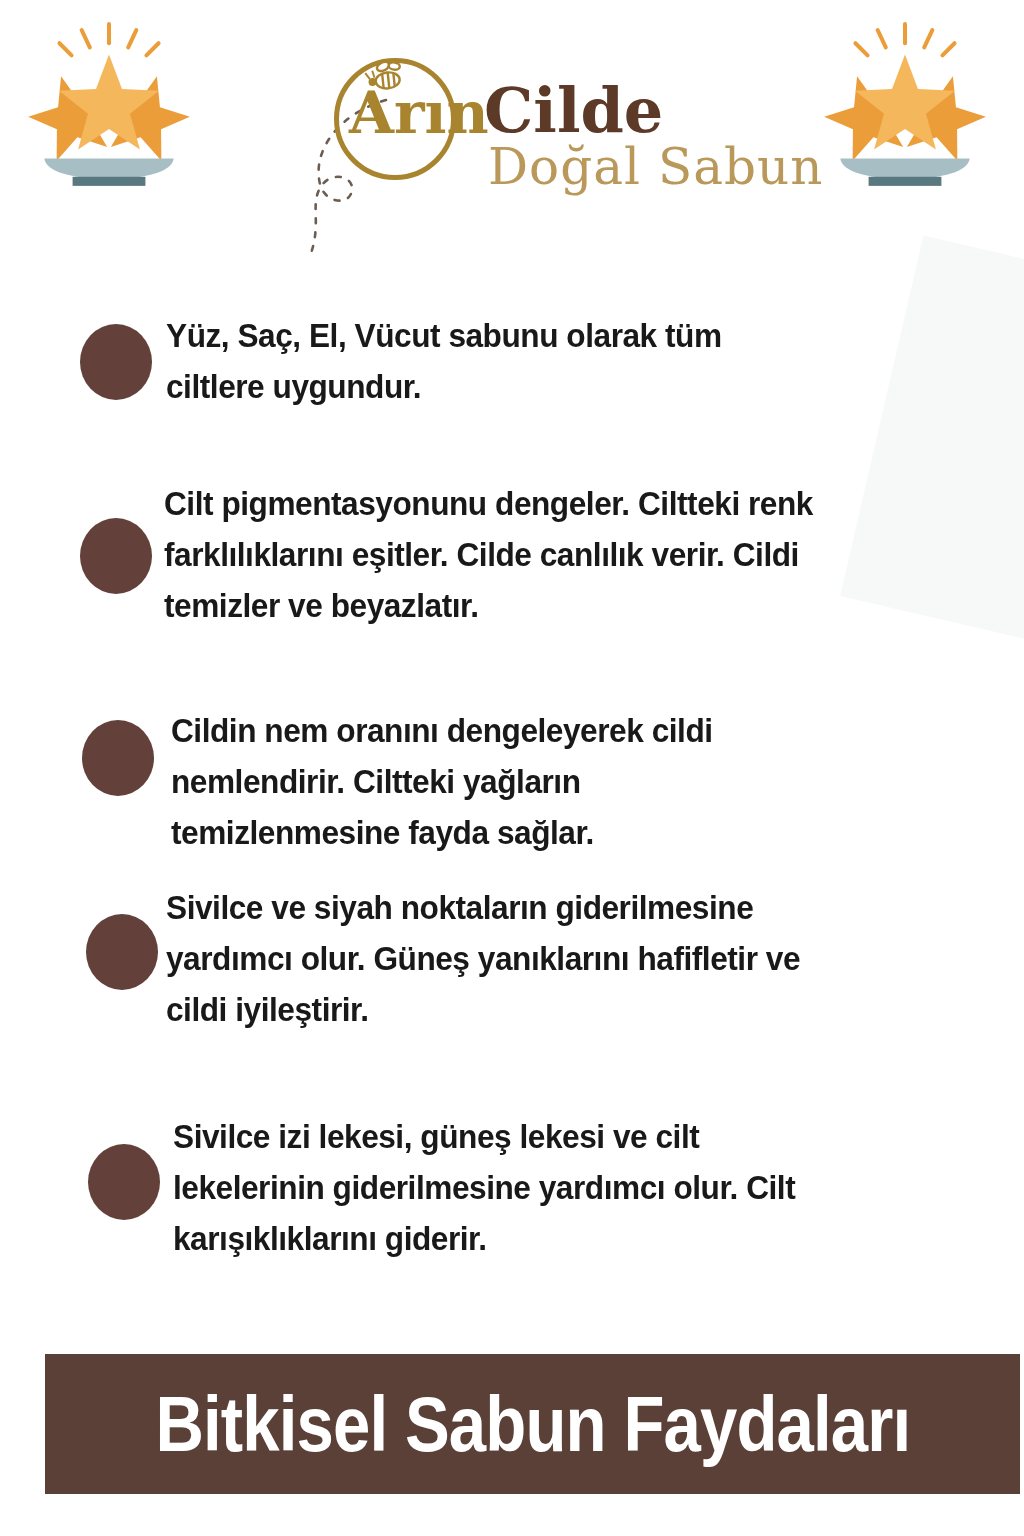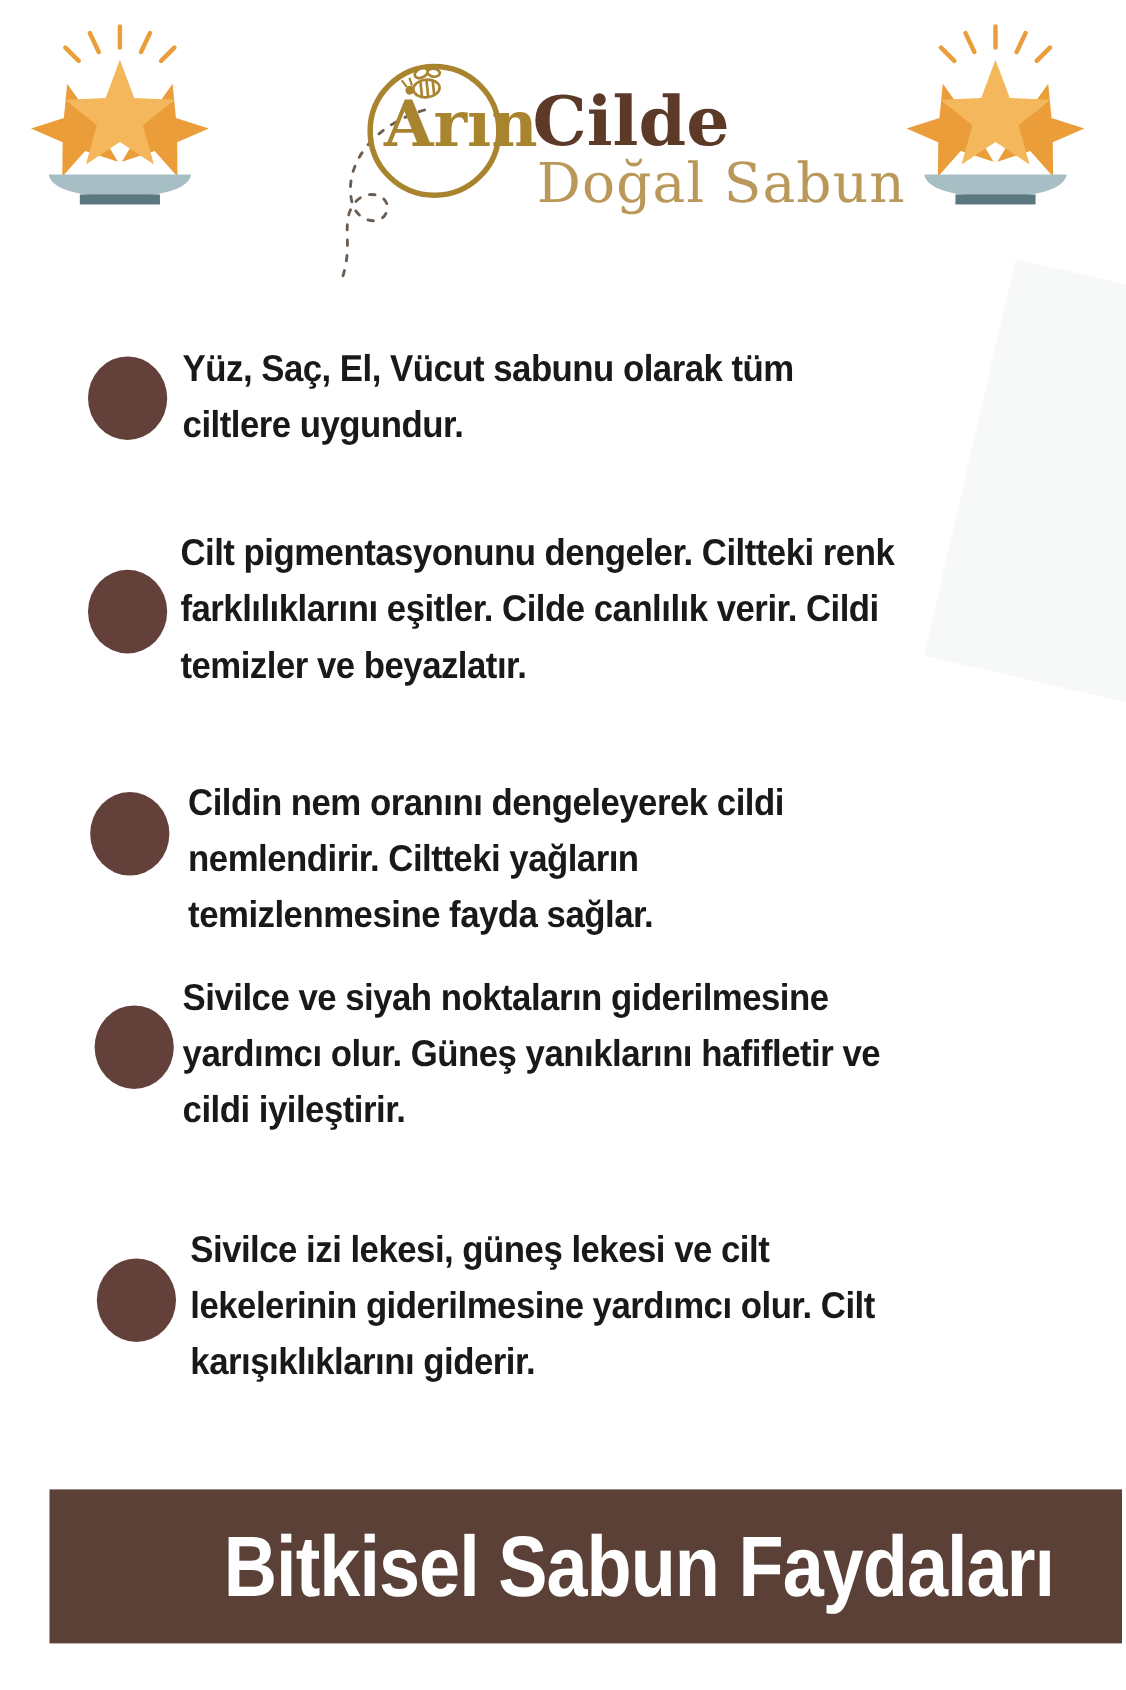--- a/index.html
+++ b/index.html
@@ -43,21 +43,21 @@
   }
   .lines {
     white-space:nowrap; font-weight:bold; font-size:34px; line-height:51px;
     color:var(--text,#191919); letter-spacing:-0.5px;
     transform:scaleX(0.93); transform-origin:left top;
   }
   
   .banner {
     position:absolute; left:45px; top:1354px; width:975px; height:140px;
     background:var(--banner,#5a4037);
-    display:flex; align-items:center; justify-content:flex-end;
+    display:flex; align-items:center; justify-content:center;
   }
   .banner h1 {
     font-size:78px; font-weight:bold; color:var(--banner-text,#ffffff);
     white-space:nowrap; transform:scaleX(0.86); letter-spacing:-1px;
   }
 </style>
 </head>
 <body>
 
 <div class="canvas">

